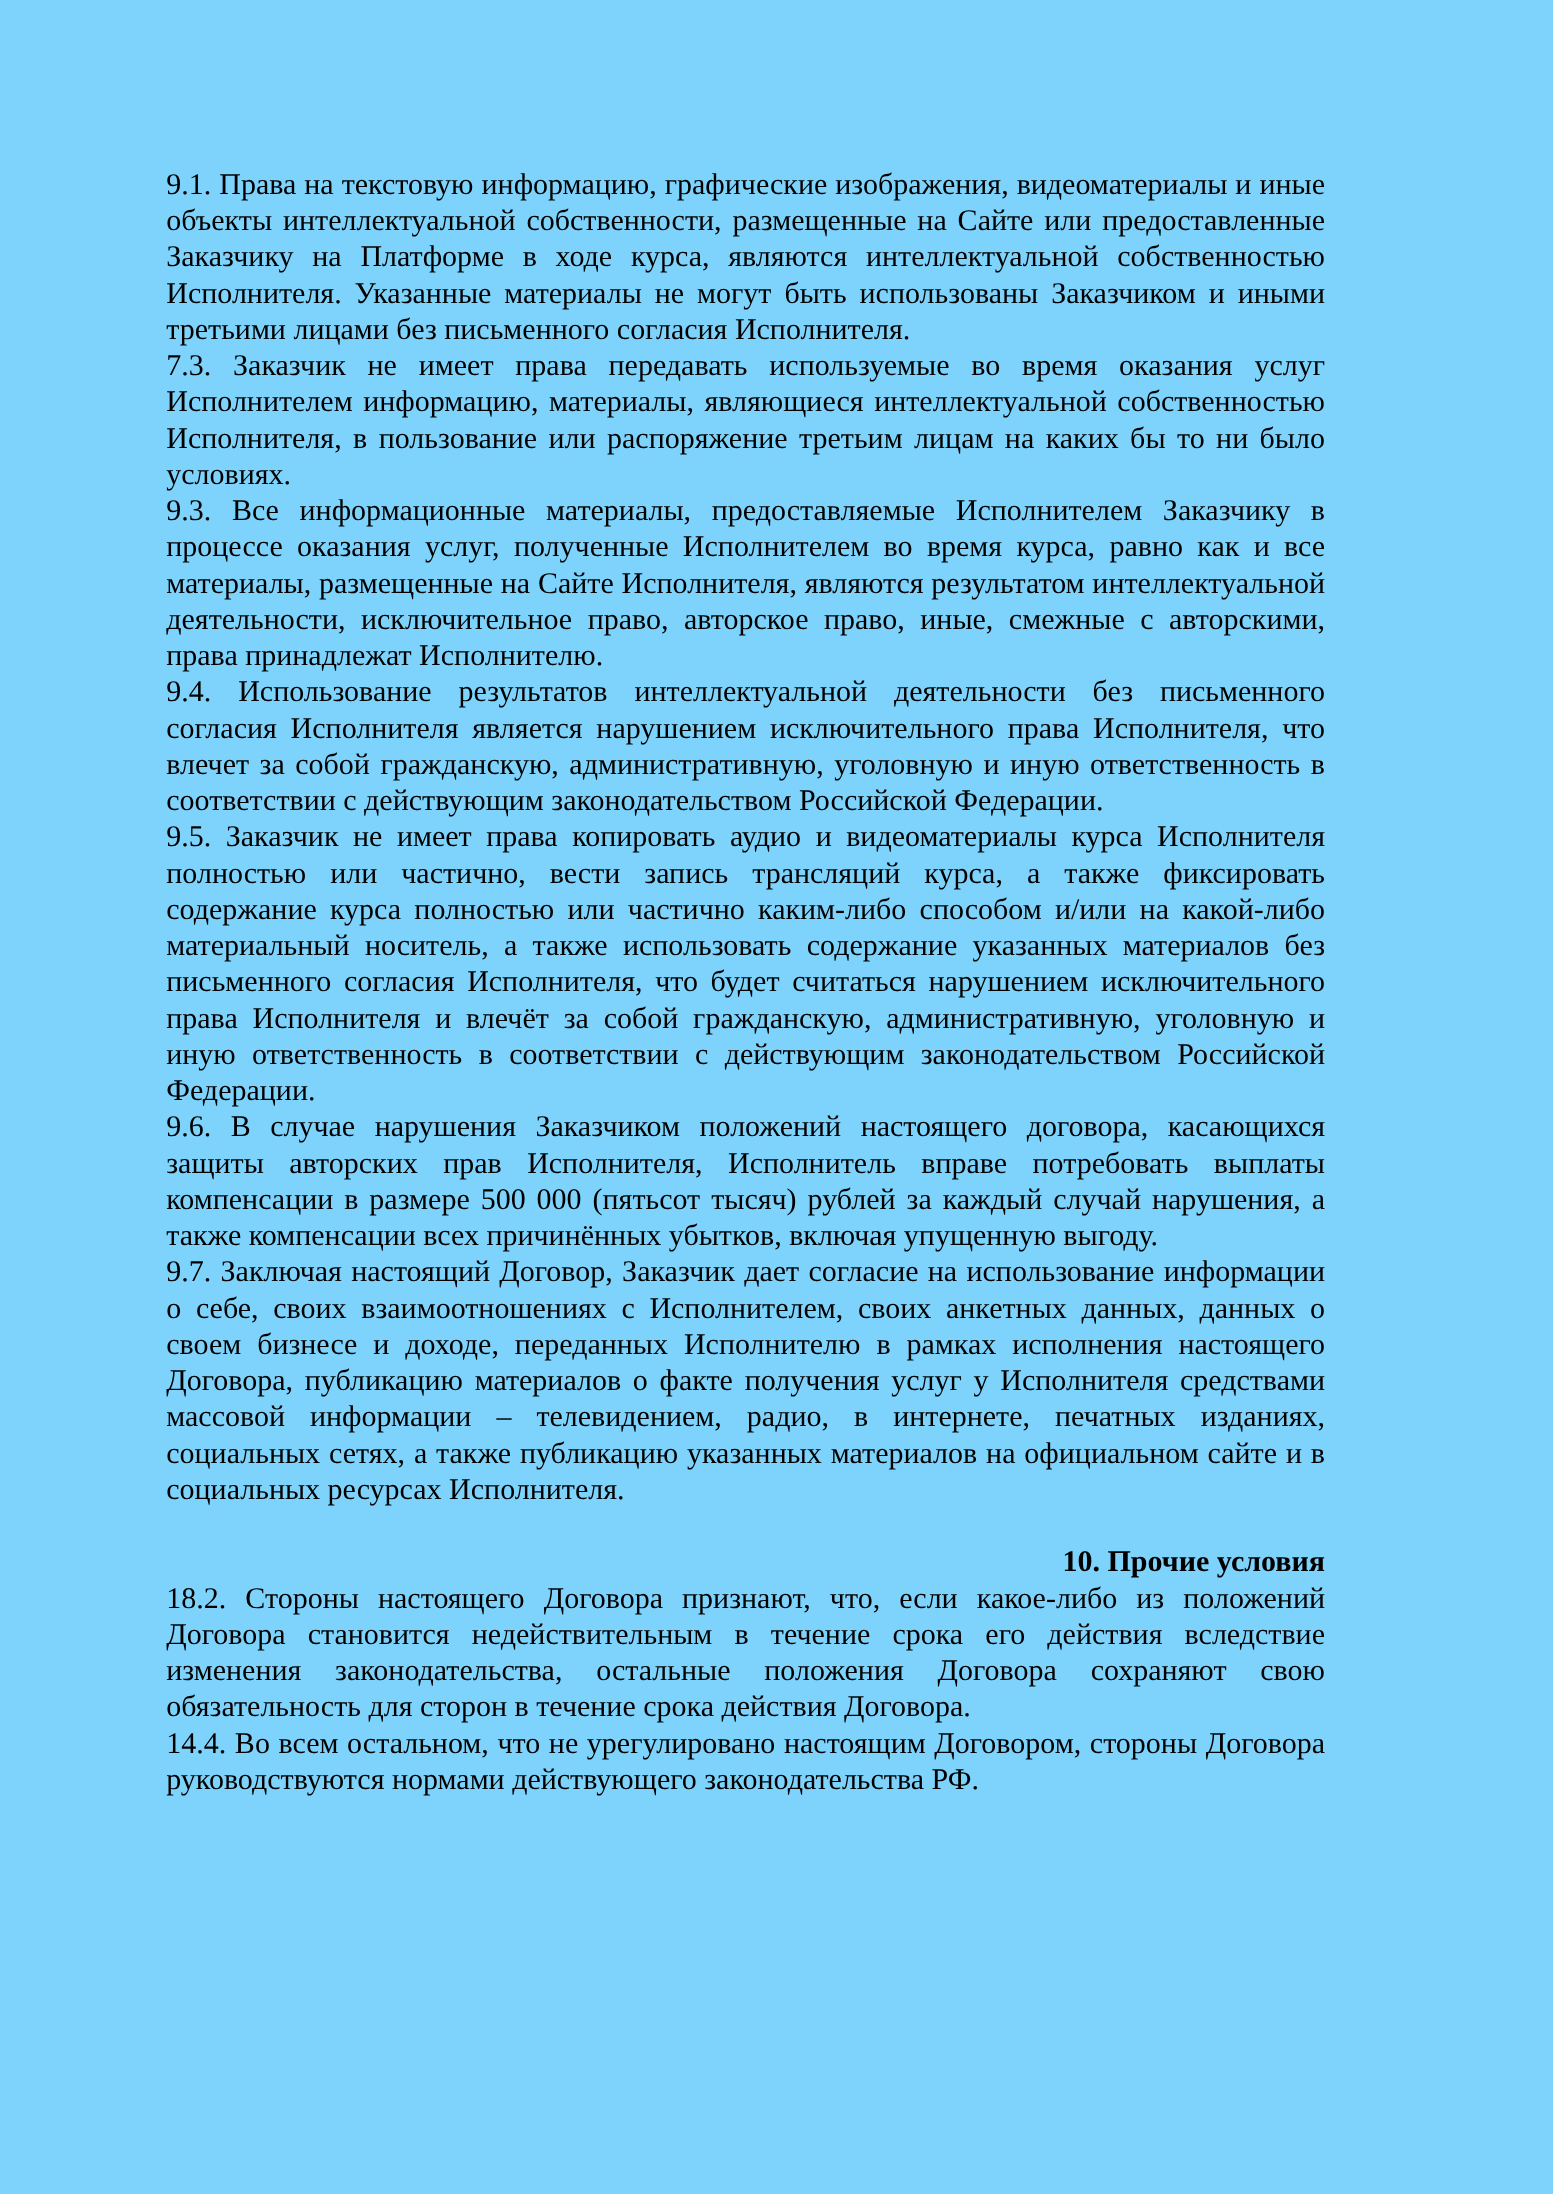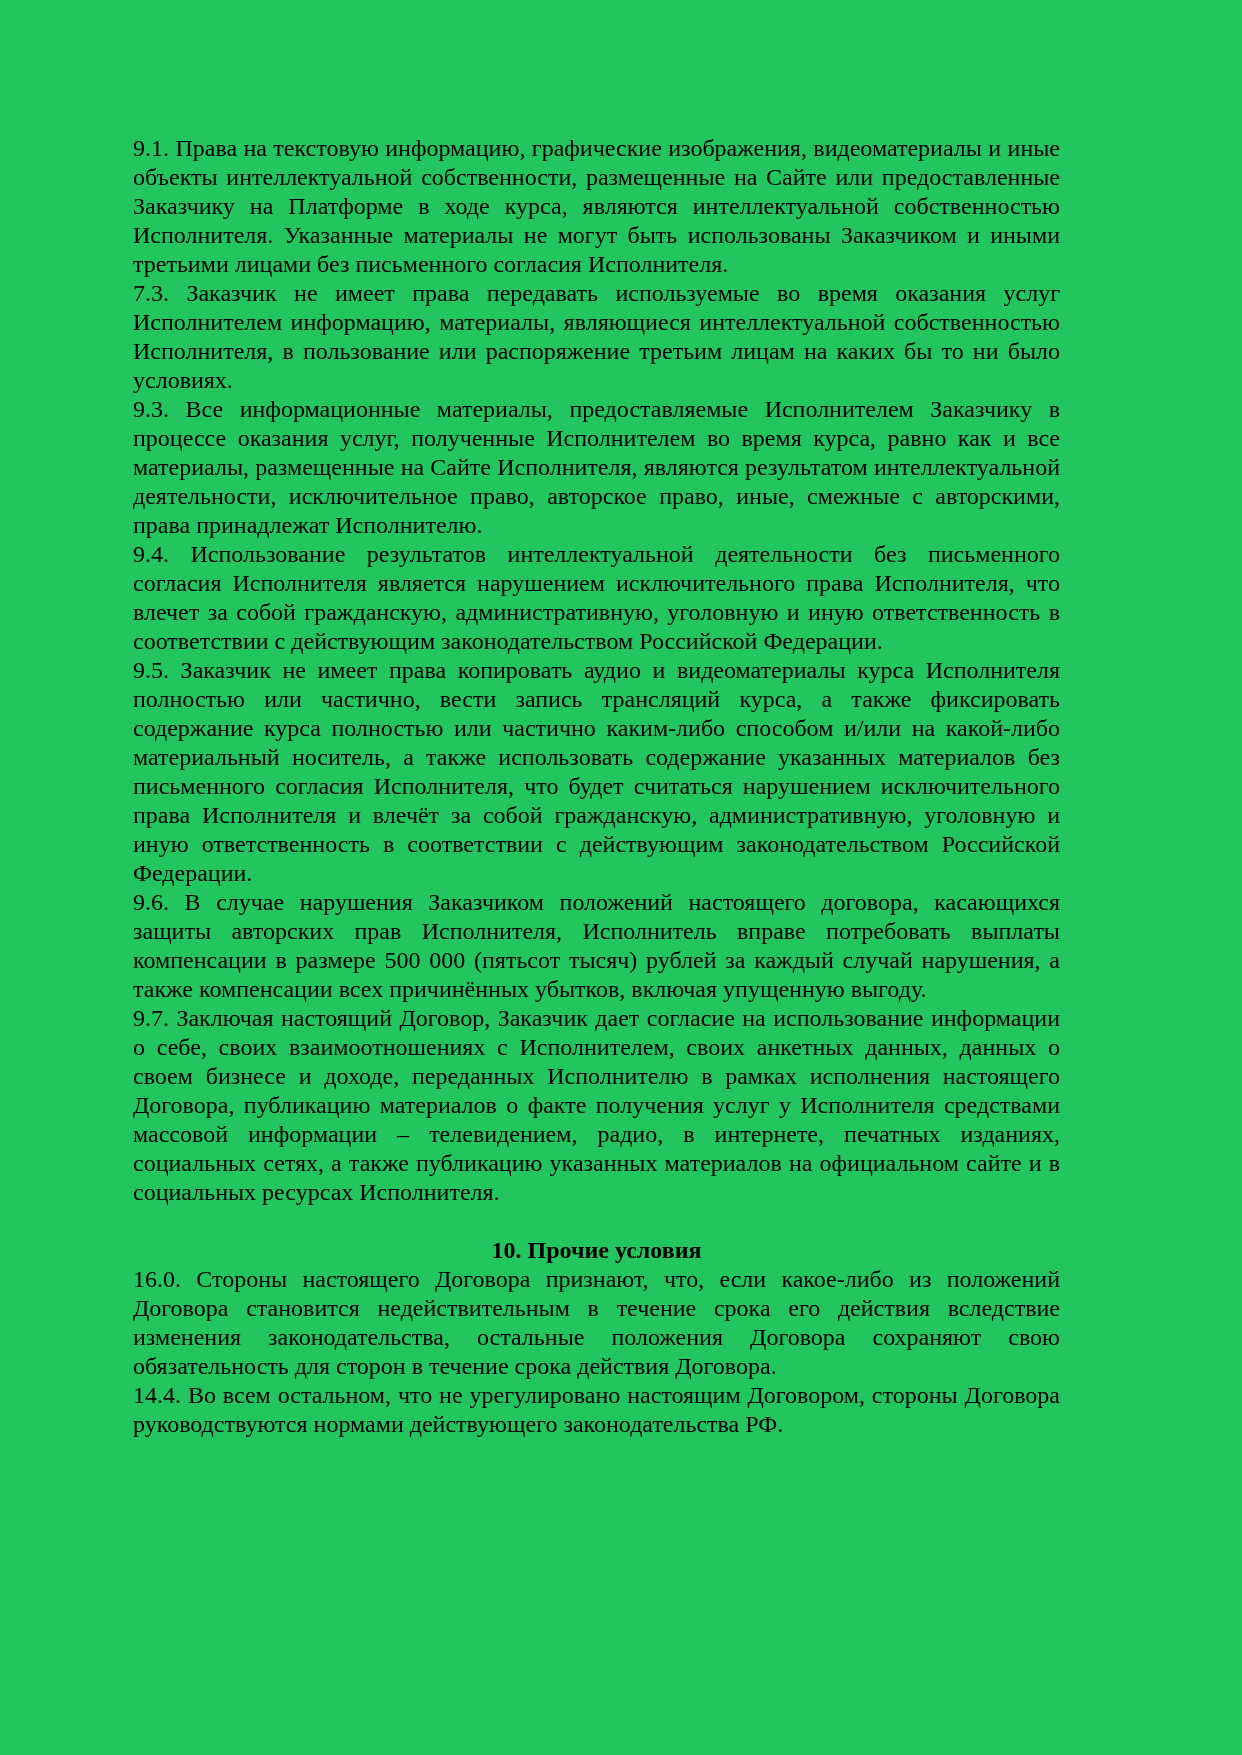--- a/index.html
+++ b/index.html
@@ -9,49 +9,49 @@
   }
   body {
     width: 1242px;
     height: 1755px;
     overflow: hidden;
   }
   .page {
     box-sizing: border-box;
     width: 1242px;
     height: 1755px;
-    background: #22c55e;
+    background: #7dd3fc;
     padding: 134px 182px 0 133px;
     font-family: "Liberation Serif", "DejaVu Serif", serif;
     font-size: 24px;
     line-height: 29px;
     color: #000000;
     text-align: justify;
   }
   .clause {
     margin: 0;
     padding: 0;
     text-align: justify;
   }
   .section-heading {
     margin: 29px 0 0 0;
     padding: 0;
     font-size: 24px;
     line-height: 29px;
     font-weight: bold;
-    text-align: center;
+    text-align: right;
   }
 </style>
 </head>
 <body>
 
 <div class="page">
   <p class="clause">9.1. Права на текстовую информацию, графические изображения, видеоматериалы и иные объекты интеллектуальной собственности, размещенные на Сайте или предоставленные Заказчику на Платформе в ходе курса, являются интеллектуальной собственностью Исполнителя. Указанные материалы не могут быть использованы Заказчиком и иными третьими лицами без письменного согласия Исполнителя.</p>
   <p class="clause">7.3. Заказчик не имеет права передавать используемые во время оказания услуг Исполнителем информацию, материалы, являющиеся интеллектуальной собственностью Исполнителя, в пользование или распоряжение третьим лицам на каких бы то ни было условиях.</p>
   <p class="clause">9.3. Все информационные материалы, предоставляемые Исполнителем Заказчику в процессе оказания услуг,  полученные Исполнителем во время курса, равно как и все материалы, размещенные на Сайте Исполнителя, являются результатом интеллектуальной деятельности, исключительное право, авторское право, иные, смежные с авторскими, права принадлежат Исполнителю.</p>
   <p class="clause">9.4. Использование результатов интеллектуальной деятельности без письменного согласия Исполнителя является нарушением исключительного права Исполнителя, что влечет за собой гражданскую, административную, уголовную и иную ответственность в соответствии с действующим законодательством Российской Федерации.</p>
   <p class="clause">9.5. Заказчик не имеет права копировать аудио и видеоматериалы курса Исполнителя полностью или частично, вести запись трансляций курса, а также фиксировать содержание курса полностью или частично каким-либо способом и/или на какой-либо материальный носитель, а также использовать содержание указанных материалов без письменного согласия Исполнителя, что будет считаться нарушением исключительного права Исполнителя и влечёт за собой гражданскую, административную, уголовную и иную ответственность в соответствии с действующим законодательством Российской Федерации.</p>
   <p class="clause">9.6. В случае нарушения Заказчиком положений настоящего договора, касающихся защиты авторских прав Исполнителя, Исполнитель вправе потребовать выплаты компенсации в размере 500 000 (пятьсот тысяч) рублей за каждый случай нарушения, а также компенсации всех причинённых убытков, включая упущенную выгоду.</p>
   <p class="clause">9.7. Заключая настоящий Договор, Заказчик дает согласие на использование информации о себе, своих взаимоотношениях с Исполнителем, своих анкетных данных, данных о своем бизнесе и доходе, переданных Исполнителю в рамках исполнения настоящего Договора, публикацию материалов о факте получения услуг у Исполнителя средствами массовой информации – телевидением, радио, в интернете, печатных изданиях, социальных сетях, а также публикацию указанных материалов на официальном сайте и в социальных ресурсах Исполнителя.</p>
   <p class="section-heading">10. Прочие условия</p>
-  <p class="clause">16.0. Стороны настоящего Договора признают, что, если какое-либо из положений Договора становится недействительным в течение срока его действия вследствие изменения законодательства, остальные положения Договора сохраняют свою обязательность для сторон в течение срока действия Договора.</p>
+  <p class="clause">18.2. Стороны настоящего Договора признают, что, если какое-либо из положений Договора становится недействительным в течение срока его действия вследствие изменения законодательства, остальные положения Договора сохраняют свою обязательность для сторон в течение срока действия Договора.</p>
   <p class="clause">14.4. Во всем остальном, что не урегулировано настоящим Договором, стороны Договора руководствуются нормами действующего законодательства РФ.</p>
 </div>
 
 </body></html>

